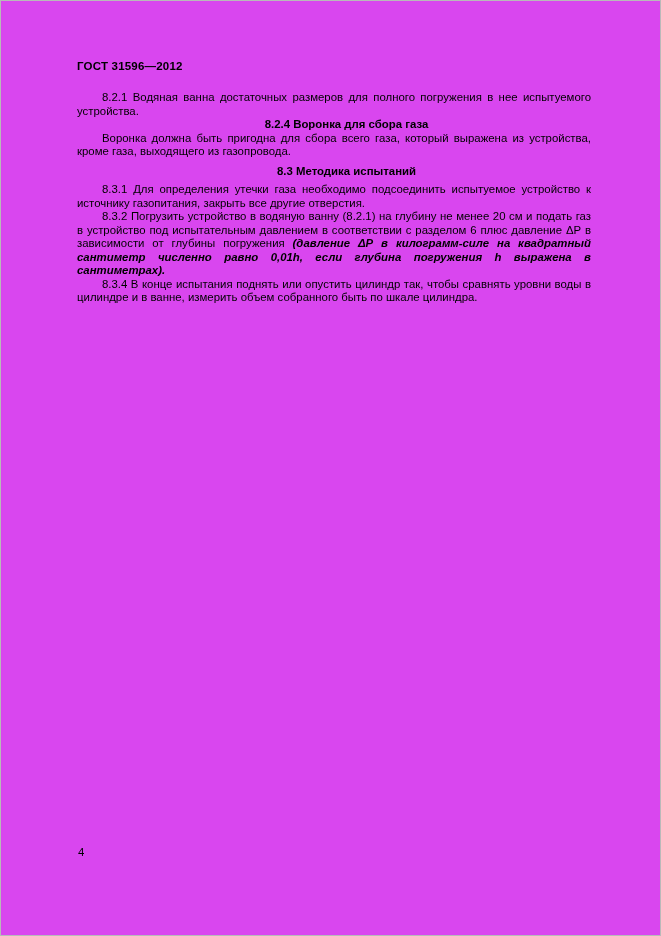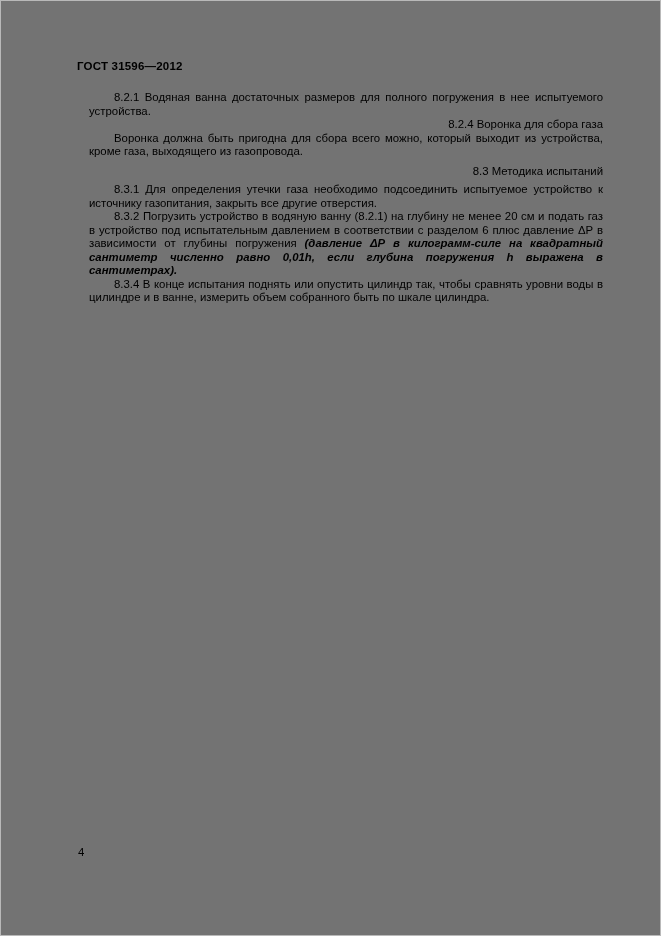--- a/index.html
+++ b/index.html
@@ -9,51 +9,51 @@
     background: #ffffff;
     font-family: "Liberation Sans", sans-serif;
     color: #000000;
     position: relative;
   }
   .page {
     position: absolute;
     inset: 0;
     box-sizing: border-box;
     border: 1px solid #b9b9b9;
-    background: #737373;
+    background: #d946ef;
   }
   .doc-header {
     position: absolute;
     left: 76px;
     top: 59px;
     font-size: 11.5px;
     font-weight: bold;
     letter-spacing: 0.2px;
   }
   .content {
     position: absolute;
-    left: 88px;
+    left: 76px;
     top: 90px;
     width: 514px;
     font-size: 11.4px;
     line-height: 13.5px;
   }
   .content p {
     margin: 0;
     text-indent: 25px;
     text-align: justify;
   }
   .content p.sec-heading {
-    font-weight: normal;
-    text-align: right;
+    font-weight: bold;
+    text-align: center;
     margin: 6px 0 5px 0;
   }
   .content p.sub-heading {
-    font-weight: normal;
-    text-align: right;
+    font-weight: bold;
+    text-align: center;
   }
   .bi {
     font-weight: bold;
     font-style: italic;
   }
   .page-number {
     position: absolute;
     left: 77px;
     top: 845px;
     font-size: 11.4px;
@@ -67,21 +67,21 @@
   <div class="doc-header">ГОСТ 31596—2012</div>
 
   <div class="content">
 
     <p>8.2.1 Водяная ванна достаточных размеров для полного погружения в нее испытуемого устройства.</p>
 
 
 
     <p class="sub-heading">8.2.4 Воронка для сбора газа</p>
 
-    <p>Воронка должна быть пригодна для сбора всего можно, который выходит из устройства, кроме газа, выходящего из газопровода.</p>
+    <p>Воронка должна быть пригодна для сбора всего газа, который выражена из устройства, кроме газа, выходящего из газопровода.</p>
 
     <p class="sec-heading">8.3 Методика испытаний</p>
 
     <p>8.3.1 Для определения утечки газа необходимо подсоединить испытуемое устройство к источнику газопитания, закрыть все другие отверстия.</p>
 
     <p>
       <span>8.3.2 Погрузить устройство в водяную ванну (8.2.1) на глубину не менее 20 см и подать газ в устройство под испытательным давлением в соответствии с разделом 6 плюс давление ΔР в зависимости от глубины погружения </span><span class="bi">(давление ΔР в килограмм-силе на квадратный сантиметр численно равно 0,01h, если глубина погружения h выражена в сантиметрах).</span>
     </p>
 
 

